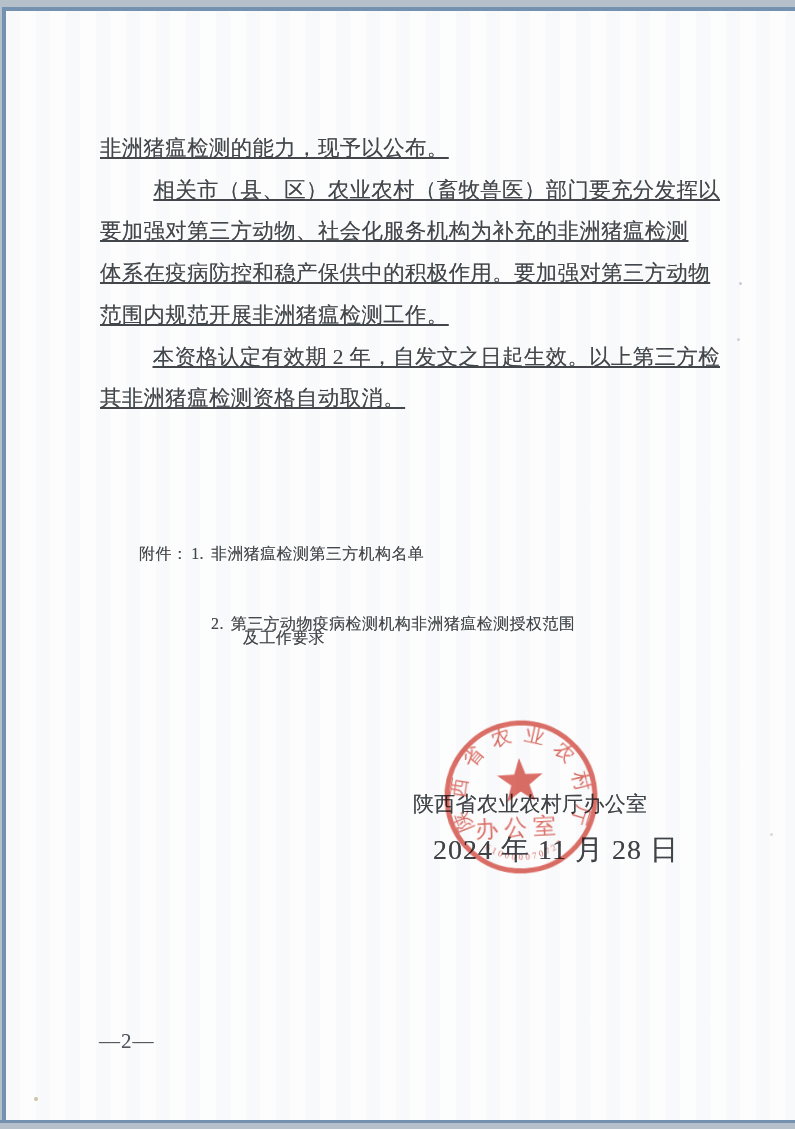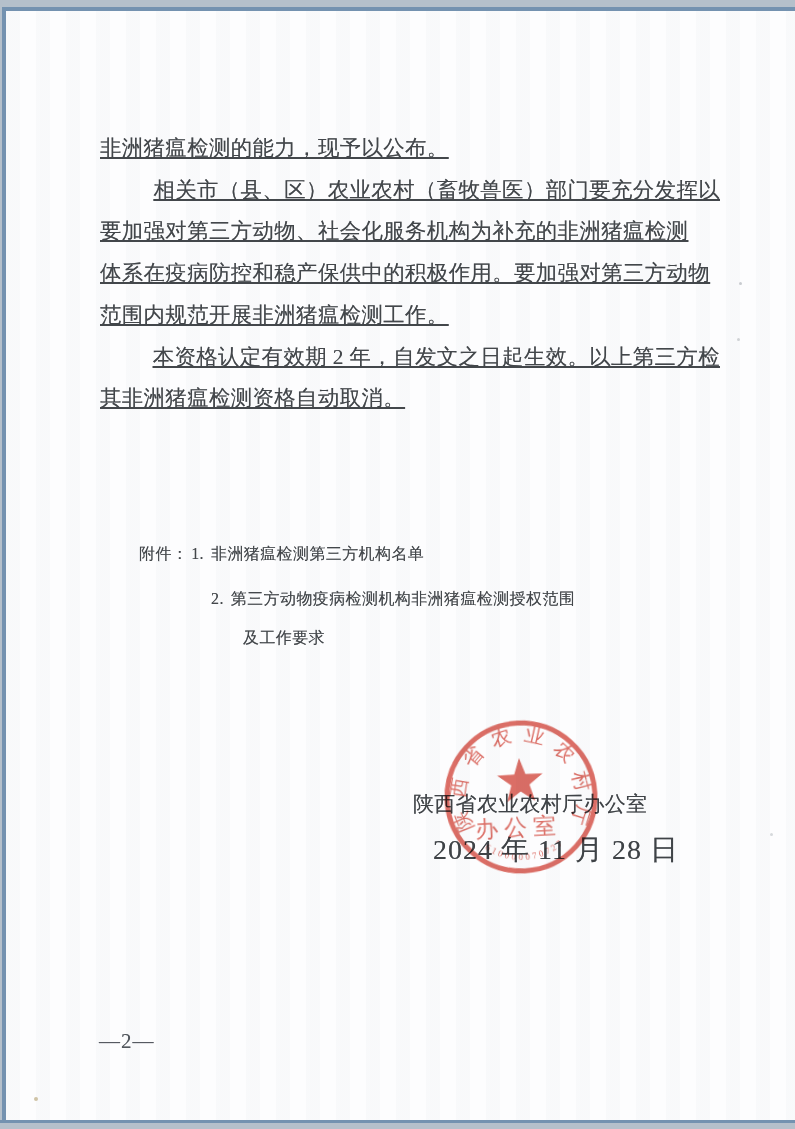--- a/index.html
+++ b/index.html
@@ -36,21 +36,21 @@
   .line{white-space:nowrap;}
   .line.indent{padding-left:43px;text-align:right;}
 
   
   .att-line{
     position:absolute;white-space:nowrap;
     font-size:16px;color:#43474b;letter-spacing:0.4px;
     text-shadow:0 0 0.5px rgba(67,71,75,0.55);
   }
   .att-1{left:133px;top:533px;}
-  .att-2{left:205px;top:578px;}
+  .att-2{left:205px;top:603px;}
   .att-3{left:237px;top:617px;}
   .att-num{margin-right:7px;}
   .att-label{margin-right:3px;}
 
   
   .signature{
     position:absolute;left:407px;top:779px;white-space:nowrap;
     font-size:21px;color:#3f4347;letter-spacing:0.3px;
     text-shadow:0 0 0.5px rgba(63,67,71,0.55);
   }

